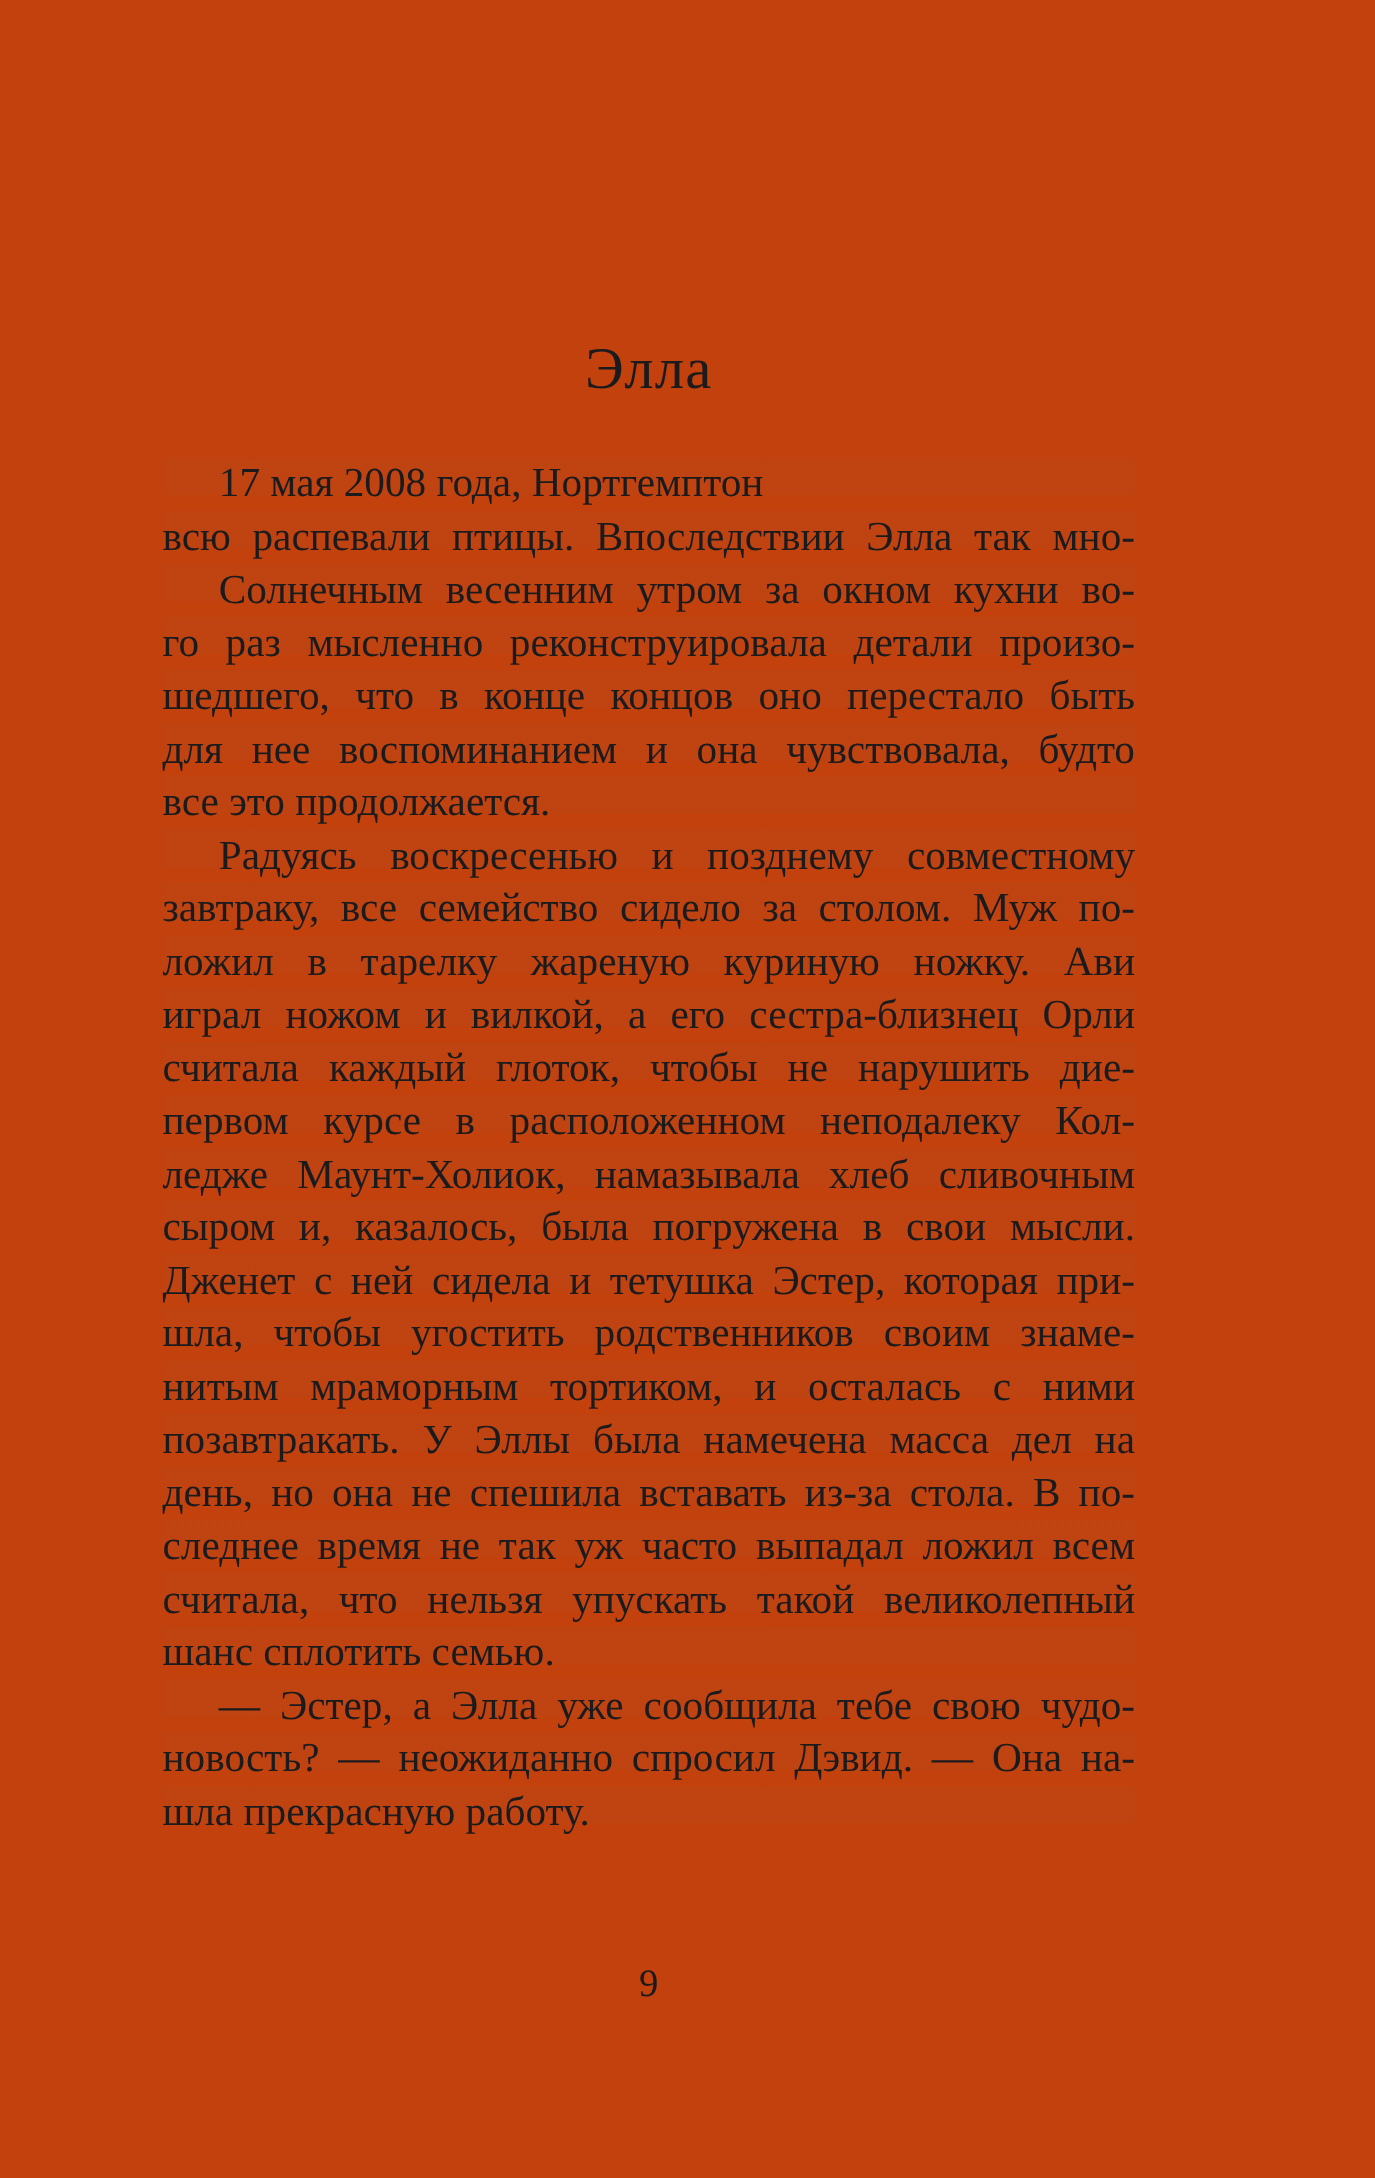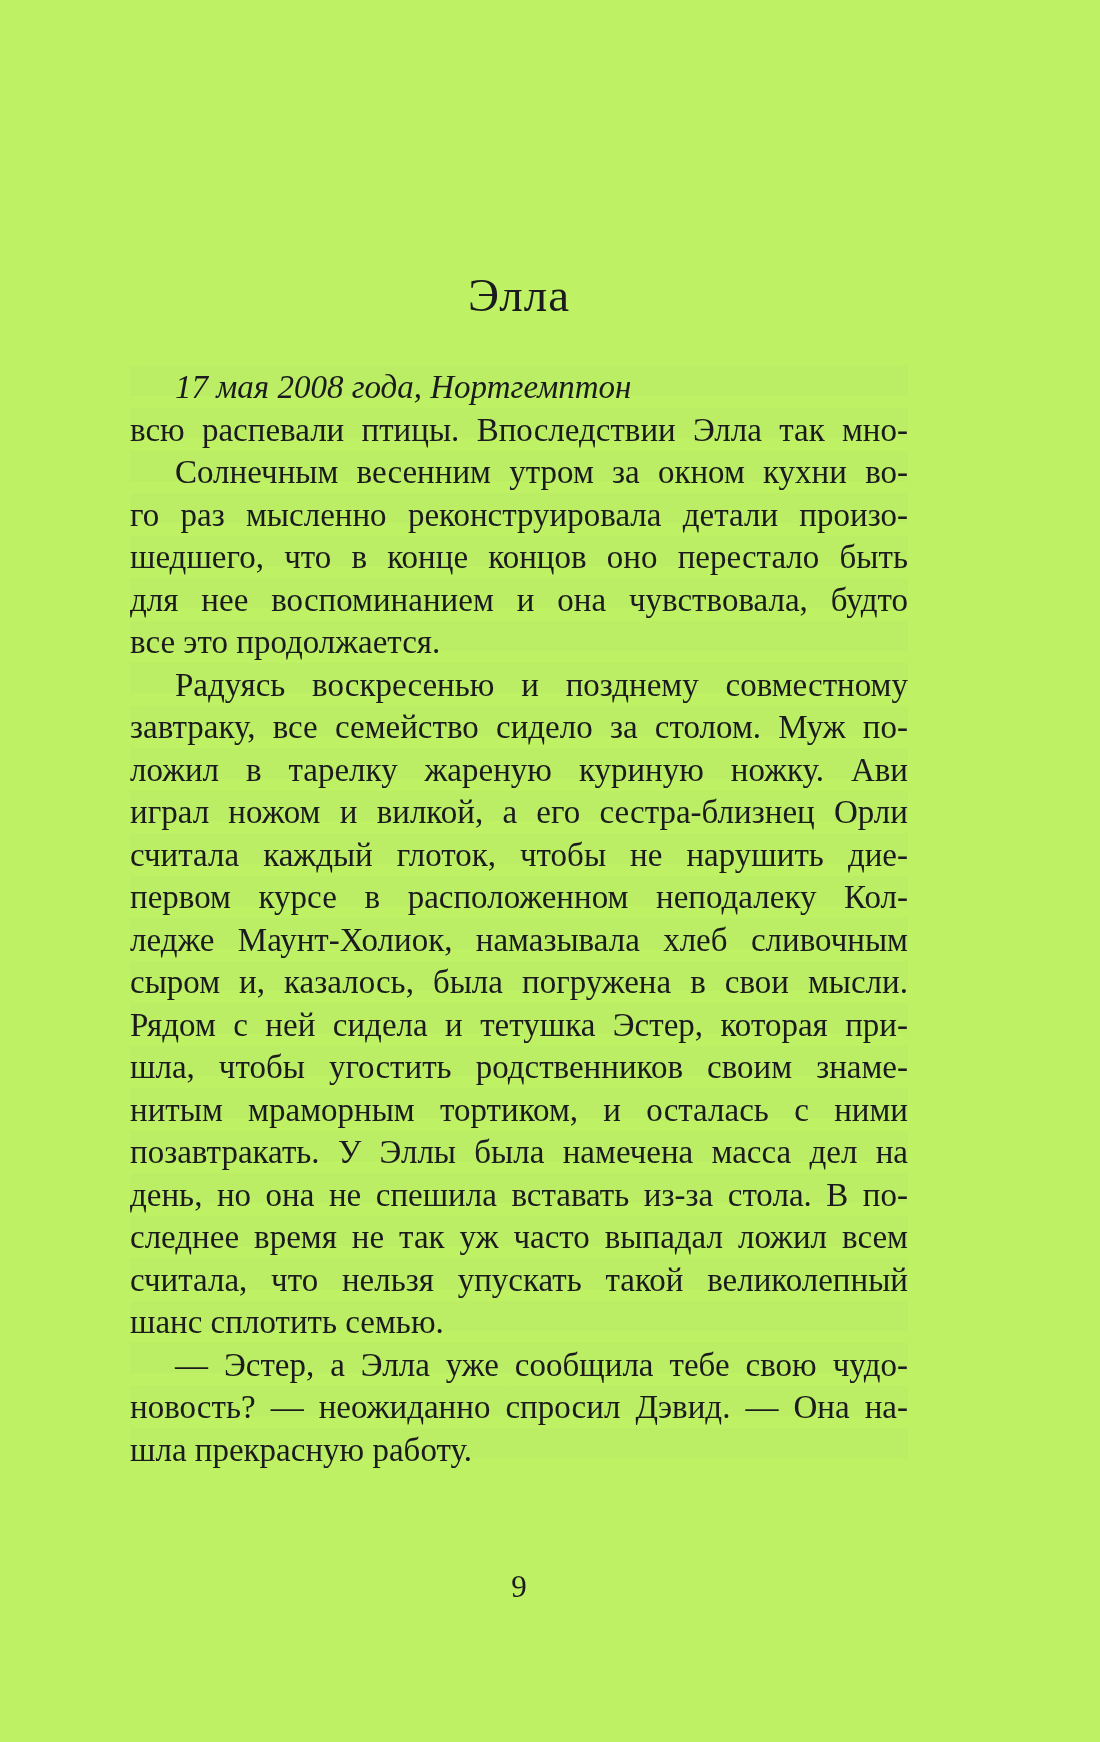--- a/index.html
+++ b/index.html
@@ -38,21 +38,20 @@
     
     background: repeating-linear-gradient(
       180deg,
       rgba(125,125,125,0.045) 0px,
       rgba(125,125,125,0.045) 30px,
       rgba(255,255,255,0) 30px,
       rgba(255,255,255,0) 42.5px
     );
   }
   .dateline {
-    font-style: italic;
     text-indent: 45px;
     white-space: nowrap;
   }
   .paragraph { margin: 0; }
   .line {
     text-align: justify;
     text-align-last: justify;
   }
   .line.first { text-indent: 45px; }
   .line.last  { text-align-last: left; }
@@ -62,21 +61,21 @@
     top: 1568px;
     width: 778px;
     text-align: center;
     font-size: 31px;
     line-height: 1.2;
   }
 </style>
 </head>
 <body>
 
-<div class="page" style="color: rgb(27, 27, 29); background-color: #bef264;">
+<div class="page" style="color: rgb(27, 27, 29); background-color: #c2410c;">
   <h1 class="chapter-title">Элла</h1>
 
   <div class="text-block">
     <div class="dateline">17 мая 2008 года, Нортгемптон</div>
     <div id="paragraphs">
         <div class="paragraph">
           <div class="line">всю распевали птицы. Впоследствии Элла так мно-</div>
           <div class="line first">Солнечным весенним утром за окном кухни во-</div>
           <div class="line">го раз мысленно реконструировала детали произо-</div>
           <div class="line">шедшего, что в конце концов оно перестало быть</div>
@@ -85,21 +84,21 @@
         </div>
         <div class="paragraph">
           <div class="line first">Радуясь воскресенью и позднему совместному</div>
           <div class="line">завтраку, все семейство сидело за столом. Муж по-</div>
           <div class="line">ложил в тарелку жареную куриную ножку. Ави</div>
           <div class="line">играл ножом и вилкой, а его сестра-близнец Орли</div>
           <div class="line">считала каждый глоток, чтобы не нарушить дие-</div>
           <div class="line">первом курсе в расположенном неподалеку Кол-</div>
           <div class="line">ледже Маунт-Холиок, намазывала хлеб сливочным</div>
           <div class="line">сыром и, казалось, была погружена в свои мысли.</div>
-          <div class="line">Рядом с ней сидела и тетушка Эстер, которая при-</div>
+          <div class="line">Дженет с ней сидела и тетушка Эстер, которая при-</div>
           <div class="line">шла, чтобы угостить родственников своим знаме-</div>
           <div class="line">нитым мраморным тортиком, и осталась с ними</div>
           <div class="line">позавтракать. У Эллы была намечена масса дел на</div>
           <div class="line">день, но она не спешила вставать из-за стола. В по-</div>
           <div class="line">следнее время не так уж часто выпадал ложил всем</div>
           <div class="line">считала, что нельзя упускать такой великолепный</div>
           <div class="line last">шанс сплотить семью.</div>
         </div>
         <div class="paragraph">
           <div class="line first">— Эстер, а Элла уже сообщила тебе свою чудо-</div>

